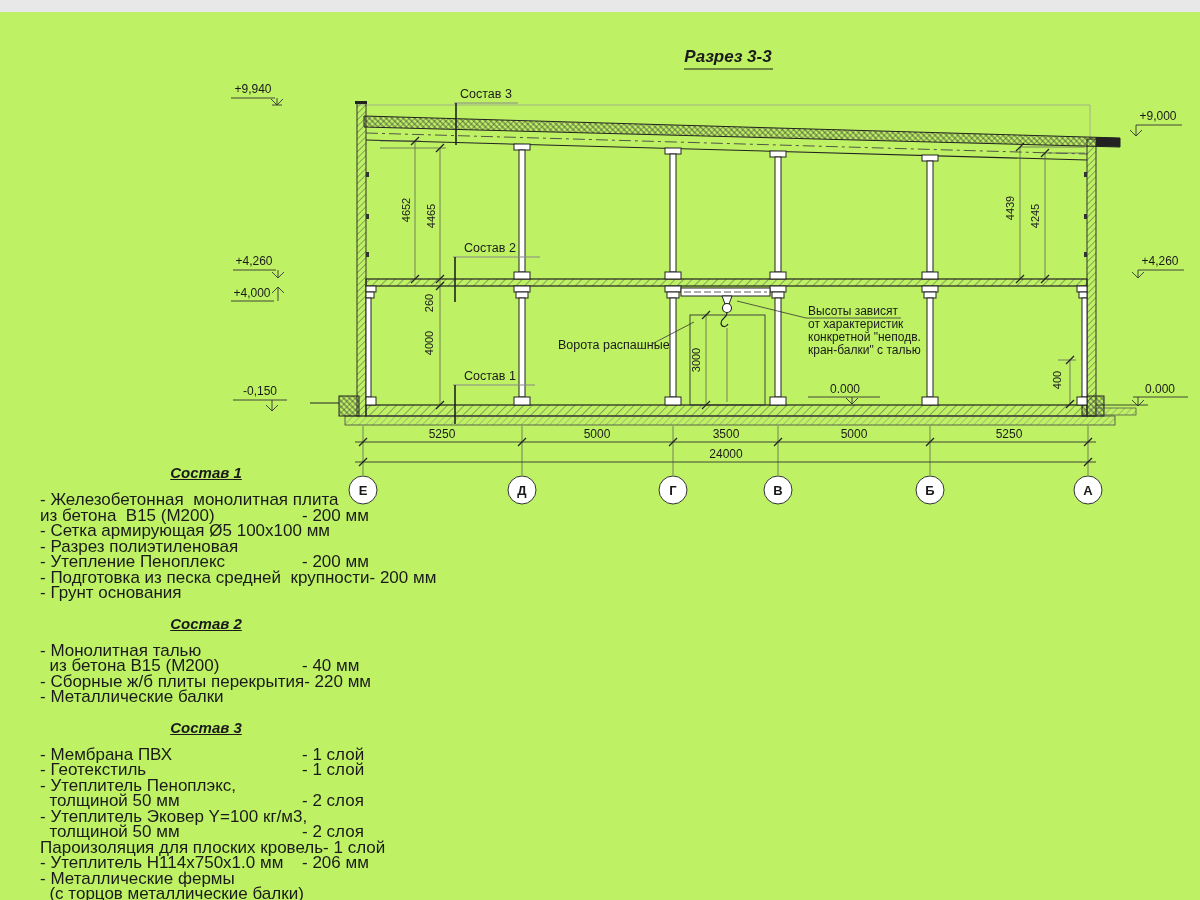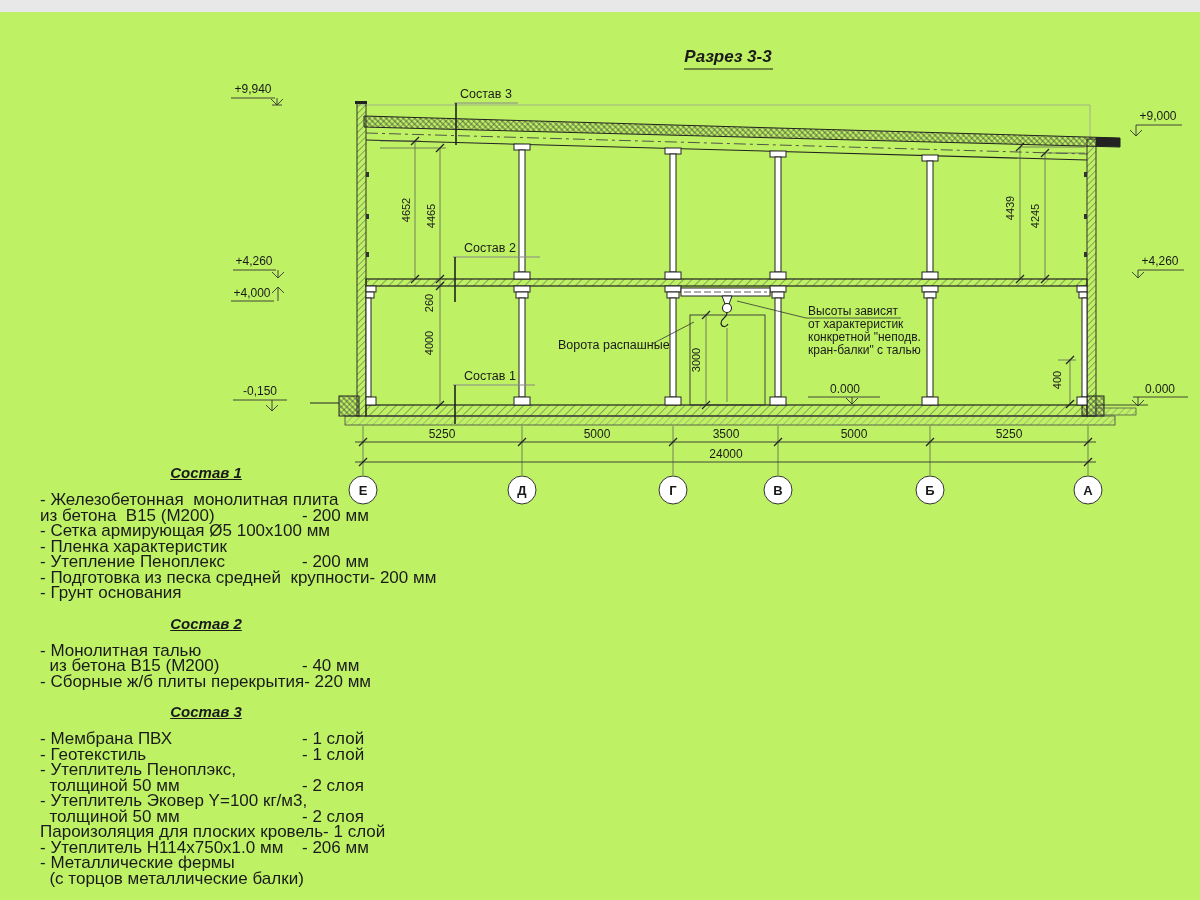--- a/index.html
+++ b/index.html
@@ -318,33 +318,34 @@
 
 
 <div id="legend">
 
   <div class="sec">
     <div class="sec-title">Состав 1</div>
     <div class="rows">
       <div class="row"><span class="t">- Железобетонная  монолитная плита</span><span class="v"></span></div>
       <div class="row"><span class="t">из бетона  В15 (М200)</span><span class="v">- 200 мм</span></div>
       <div class="row"><span class="t">- Сетка армирующая Ø5 100х100 мм</span><span class="v"></span></div>
-      <div class="row"><span class="t">- Пленка характеристик</span><span class="v"></span></div>
+      <div class="row"><span class="t">- Разрез полиэтиленовая</span><span class="v"></span></div>
       <div class="row"><span class="t">- Утепление Пеноплекс</span><span class="v">- 200 мм</span></div>
       <div class="row"><span class="t">- Подготовка из песка средней  крупности</span><span class="v">- 200 мм</span></div>
       <div class="row"><span class="t">- Грунт основания</span><span class="v"></span></div>
     </div>
   </div>
 
   <div class="sec">
     <div class="sec-title">Состав 2</div>
     <div class="rows">
       <div class="row"><span class="t">- Монолитная талью</span><span class="v"></span></div>
       <div class="row"><span class="t">  из бетона В15 (М200)</span><span class="v">- 40 мм</span></div>
       <div class="row"><span class="t">- Сборные ж/б плиты перекрытия</span><span class="v">- 220 мм</span></div>
+      <div class="row"><span class="t">- Металлические балки</span><span class="v"></span></div>
     </div>
   </div>
 
   <div class="sec">
     <div class="sec-title">Состав 3</div>
     <div class="rows">
       <div class="row"><span class="t">- Мембрана ПВХ</span><span class="v">- 1 слой</span></div>
       <div class="row"><span class="t">- Геотекстиль</span><span class="v">- 1 слой</span></div>
       <div class="row"><span class="t">- Утеплитель Пеноплэкс,</span><span class="v"></span></div>
       <div class="row"><span class="t">  толщиной 50 мм</span><span class="v">- 2 слоя</span></div>

